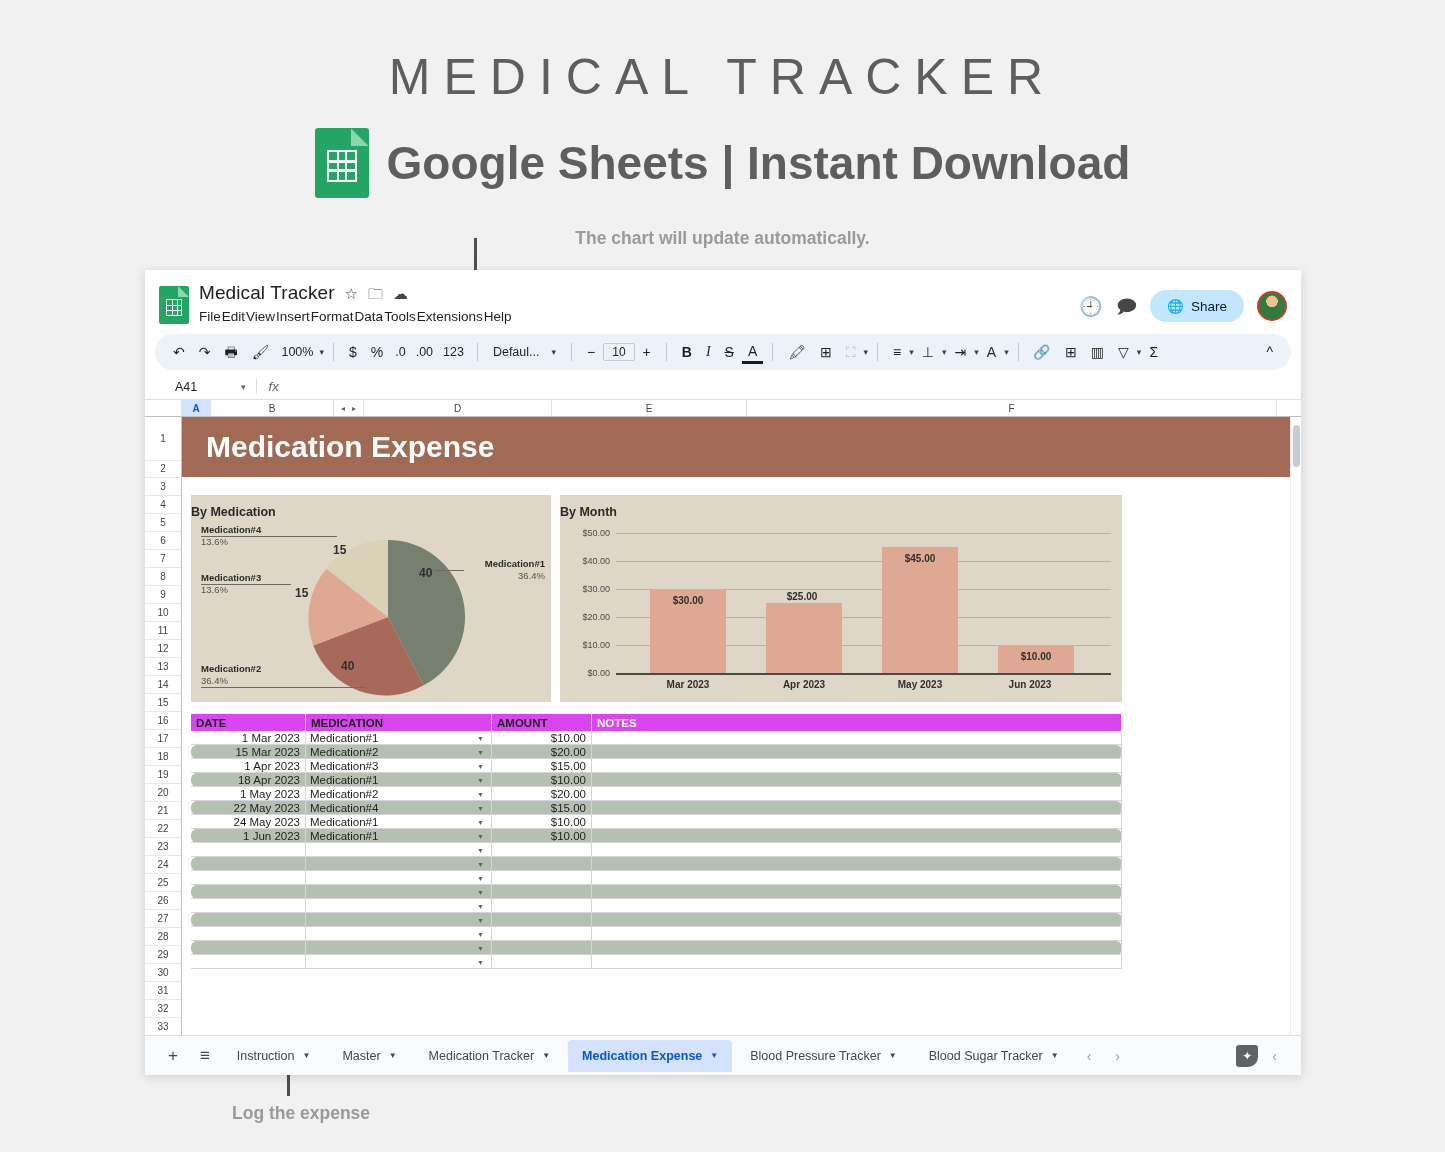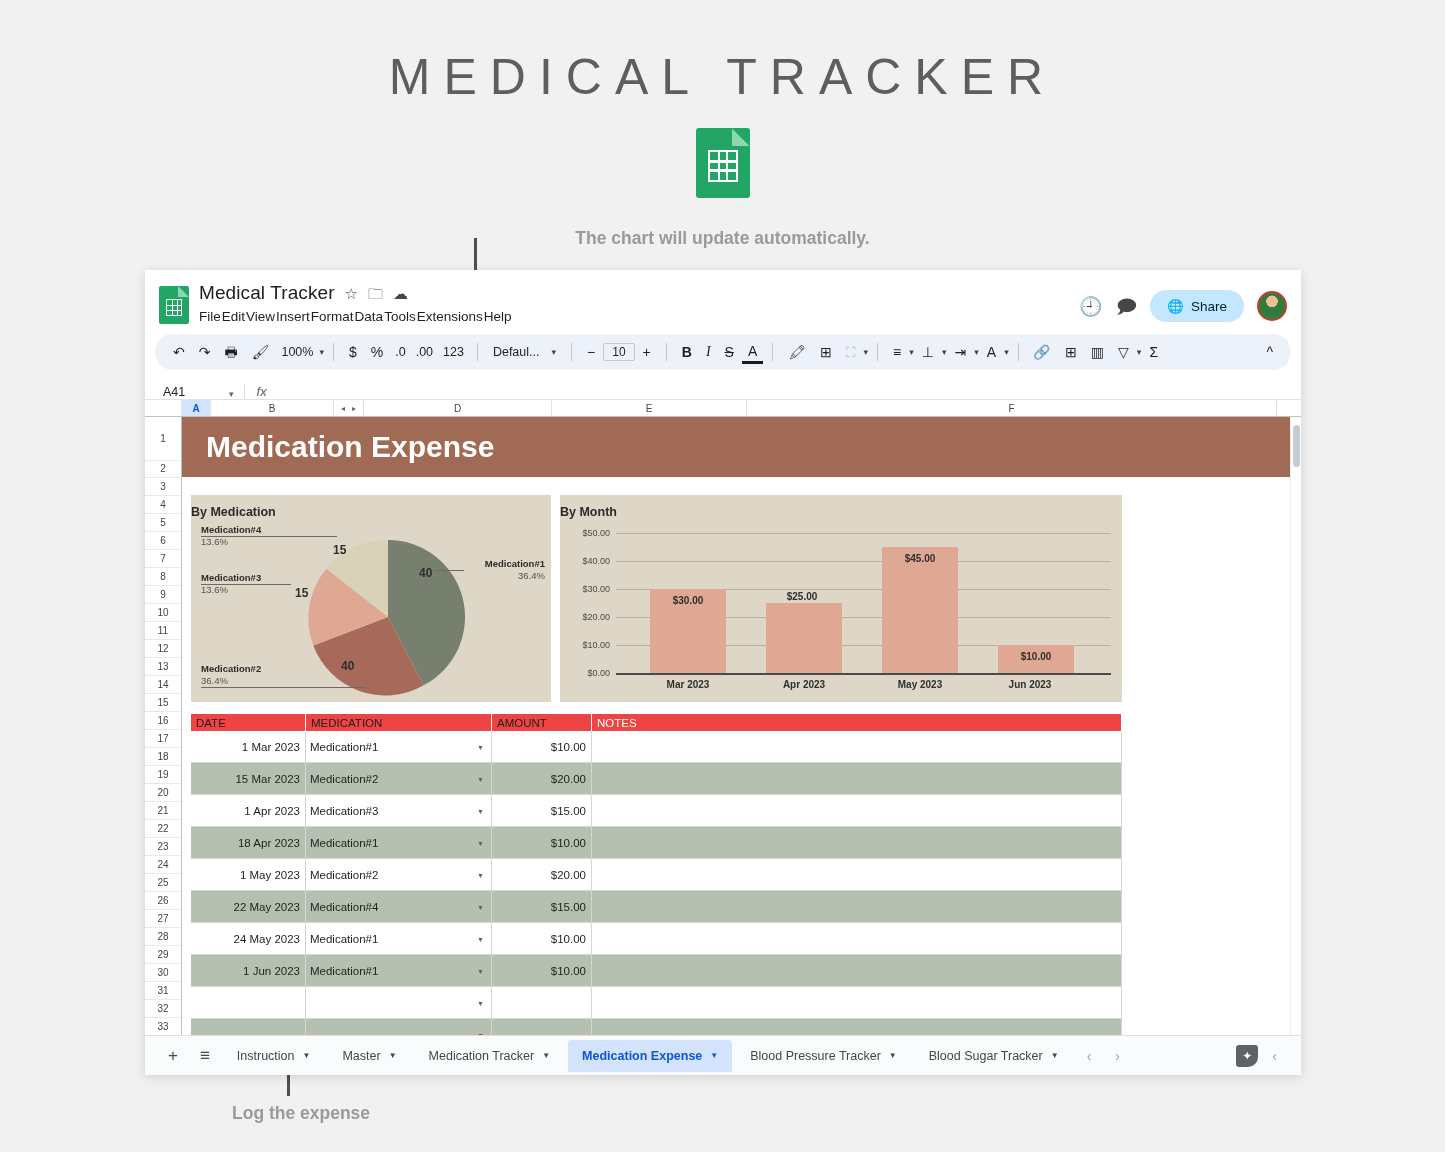--- a/index.html
+++ b/index.html
@@ -106,22 +106,22 @@
   .tb-sep { width:1px; height:18px; background:#c7c7c7; margin:0 7px; }
   .tb-zoom { font-size:12.5px; padding:3px 4px; }
   .caret { font-size:9px; color:#444; }
   .fontbox { font-size:12.5px; display:flex; align-items:center; gap:12px; padding:3px 6px; }
   .sizebox { border:1px solid #c7c7c7; border-radius:2px; padding:1px 8px; font-size:12px; }
   .tb.dim { color:#bdc1c6; }
   .tb-spacer { flex:1 1 auto; }
 
   
   .formula-bar {
-    height: 26px; display:flex; align-items:flex-end;
-    border-bottom:1px solid #e0e0e0; padding: 0 12px; margin-top:4px;
+    height: 26px; display:flex; align-items:center;
+    border-bottom:1px solid #e0e0e0; padding: 0 24px; margin-top:4px;
   }
   .namebox { width: 72px; font-size:12.5px; color:#202124; padding-left:6px;}
   .namebox-caret { font-size:9px; color:#5f6368; margin-right:10px;}
   .fx { color:#5f6368; font-size:13px; font-style:italic; border-left:1px solid #dadce0; padding-left:12px;}
 
   
   .grid-wrap { position:relative; height: 648px; overflow:hidden; background:#fff;}
   .col-head {
     display:flex; height:17px; background:#fff;
     border-bottom:1px solid #c0c0c0; font-size:10px; color:#444;
@@ -160,24 +160,24 @@
 
   .bar-ylab { position:absolute; font-size:9px; color:#4b4b4b; text-align:right; width:46px; }
   .bar-grid { position:absolute; height:1px; background:#b9b1a2; }
   .bar-axis { position:absolute; height:2px; background:#4a4a4a; }
   .bar { position:absolute; background:#dfa893; }
   .bar-val { position:absolute; font-size:10px; font-weight:bold; color:#2f2f2f; text-align:center; }
   .bar-xlab { position:absolute; font-size:10px; font-weight:bold; color:#2f2f2f; text-align:center; }
 
   
   .dtable { position:absolute; left:9px; top:297px; width:931px; font-size:11.5px; }
-  .dhead { display:flex; background:#ef4444; color:#fff; font-weight:normal; height:17px; }
+  .dhead { display:flex; background:#d946ef; color:#fff; font-weight:bold; height:17px; }
   .dhead div { padding-left:5px; display:flex; align-items:center; border-right:1px solid #fff;}
-  .drow { display:flex; height:32px; }
-  .drow.alt { background:#b6c0b0; }
+  .drow { display:flex; height:14px; }
+  .drow.alt { background:#b6c0b0;border-radius:6px; }
   .drow.white { background:#fff; }
   .drow > div { border-right:1px solid #d6d6d6; border-bottom:1px solid #d6d6d6; display:flex; align-items:center; }
   .c-date { width:115px; justify-content:flex-end; padding-right:5px; color:#1f1f1f; }
   .c-med  { width:186px; padding-left:4px; position:relative; color:#1f1f1f; }
   .c-amt  { width:100px; justify-content:flex-end; padding-right:5px; color:#1f1f1f; }
   .c-note { width:530px; }
   .dd { position:absolute; right:7px; top:50%; transform:translateY(-50%); font-size:7px; color:#5f6368; }
 
   
   .vscroll { position:absolute; right:0; top:17px; width:11px; bottom:0; background:#fff; border-left:1px solid #eee;}
@@ -220,20 +220,21 @@
 
 <div class="promo-sub">
   <div class="gs-logo">
     <div class="grid">
         <i class="h1"></i>
         <i class="h2"></i>
         <i class="v1"></i>
         <i class="v2"></i>
       </div>
   </div>
+  <div class="promo-sub-text">Google Sheets | Instant Download</div>
 </div>
 
 <div class="annot-top">The chart will update automatically.</div>
 
 <div class="conn" style="left:474px; top:238px; width:3px; height:282px;"></div>
 <div class="conn" style="left:823px; top:385px; width:3px; height:135px;"></div>
 <div class="conn" style="left:474px; top:385px; width:352px; height:3px;"></div>
 <div class="conn" style="left:287px; top:878px; width:3px; height:218px;"></div>
 
 <div class="annot-bottom">Log the expense</div>

